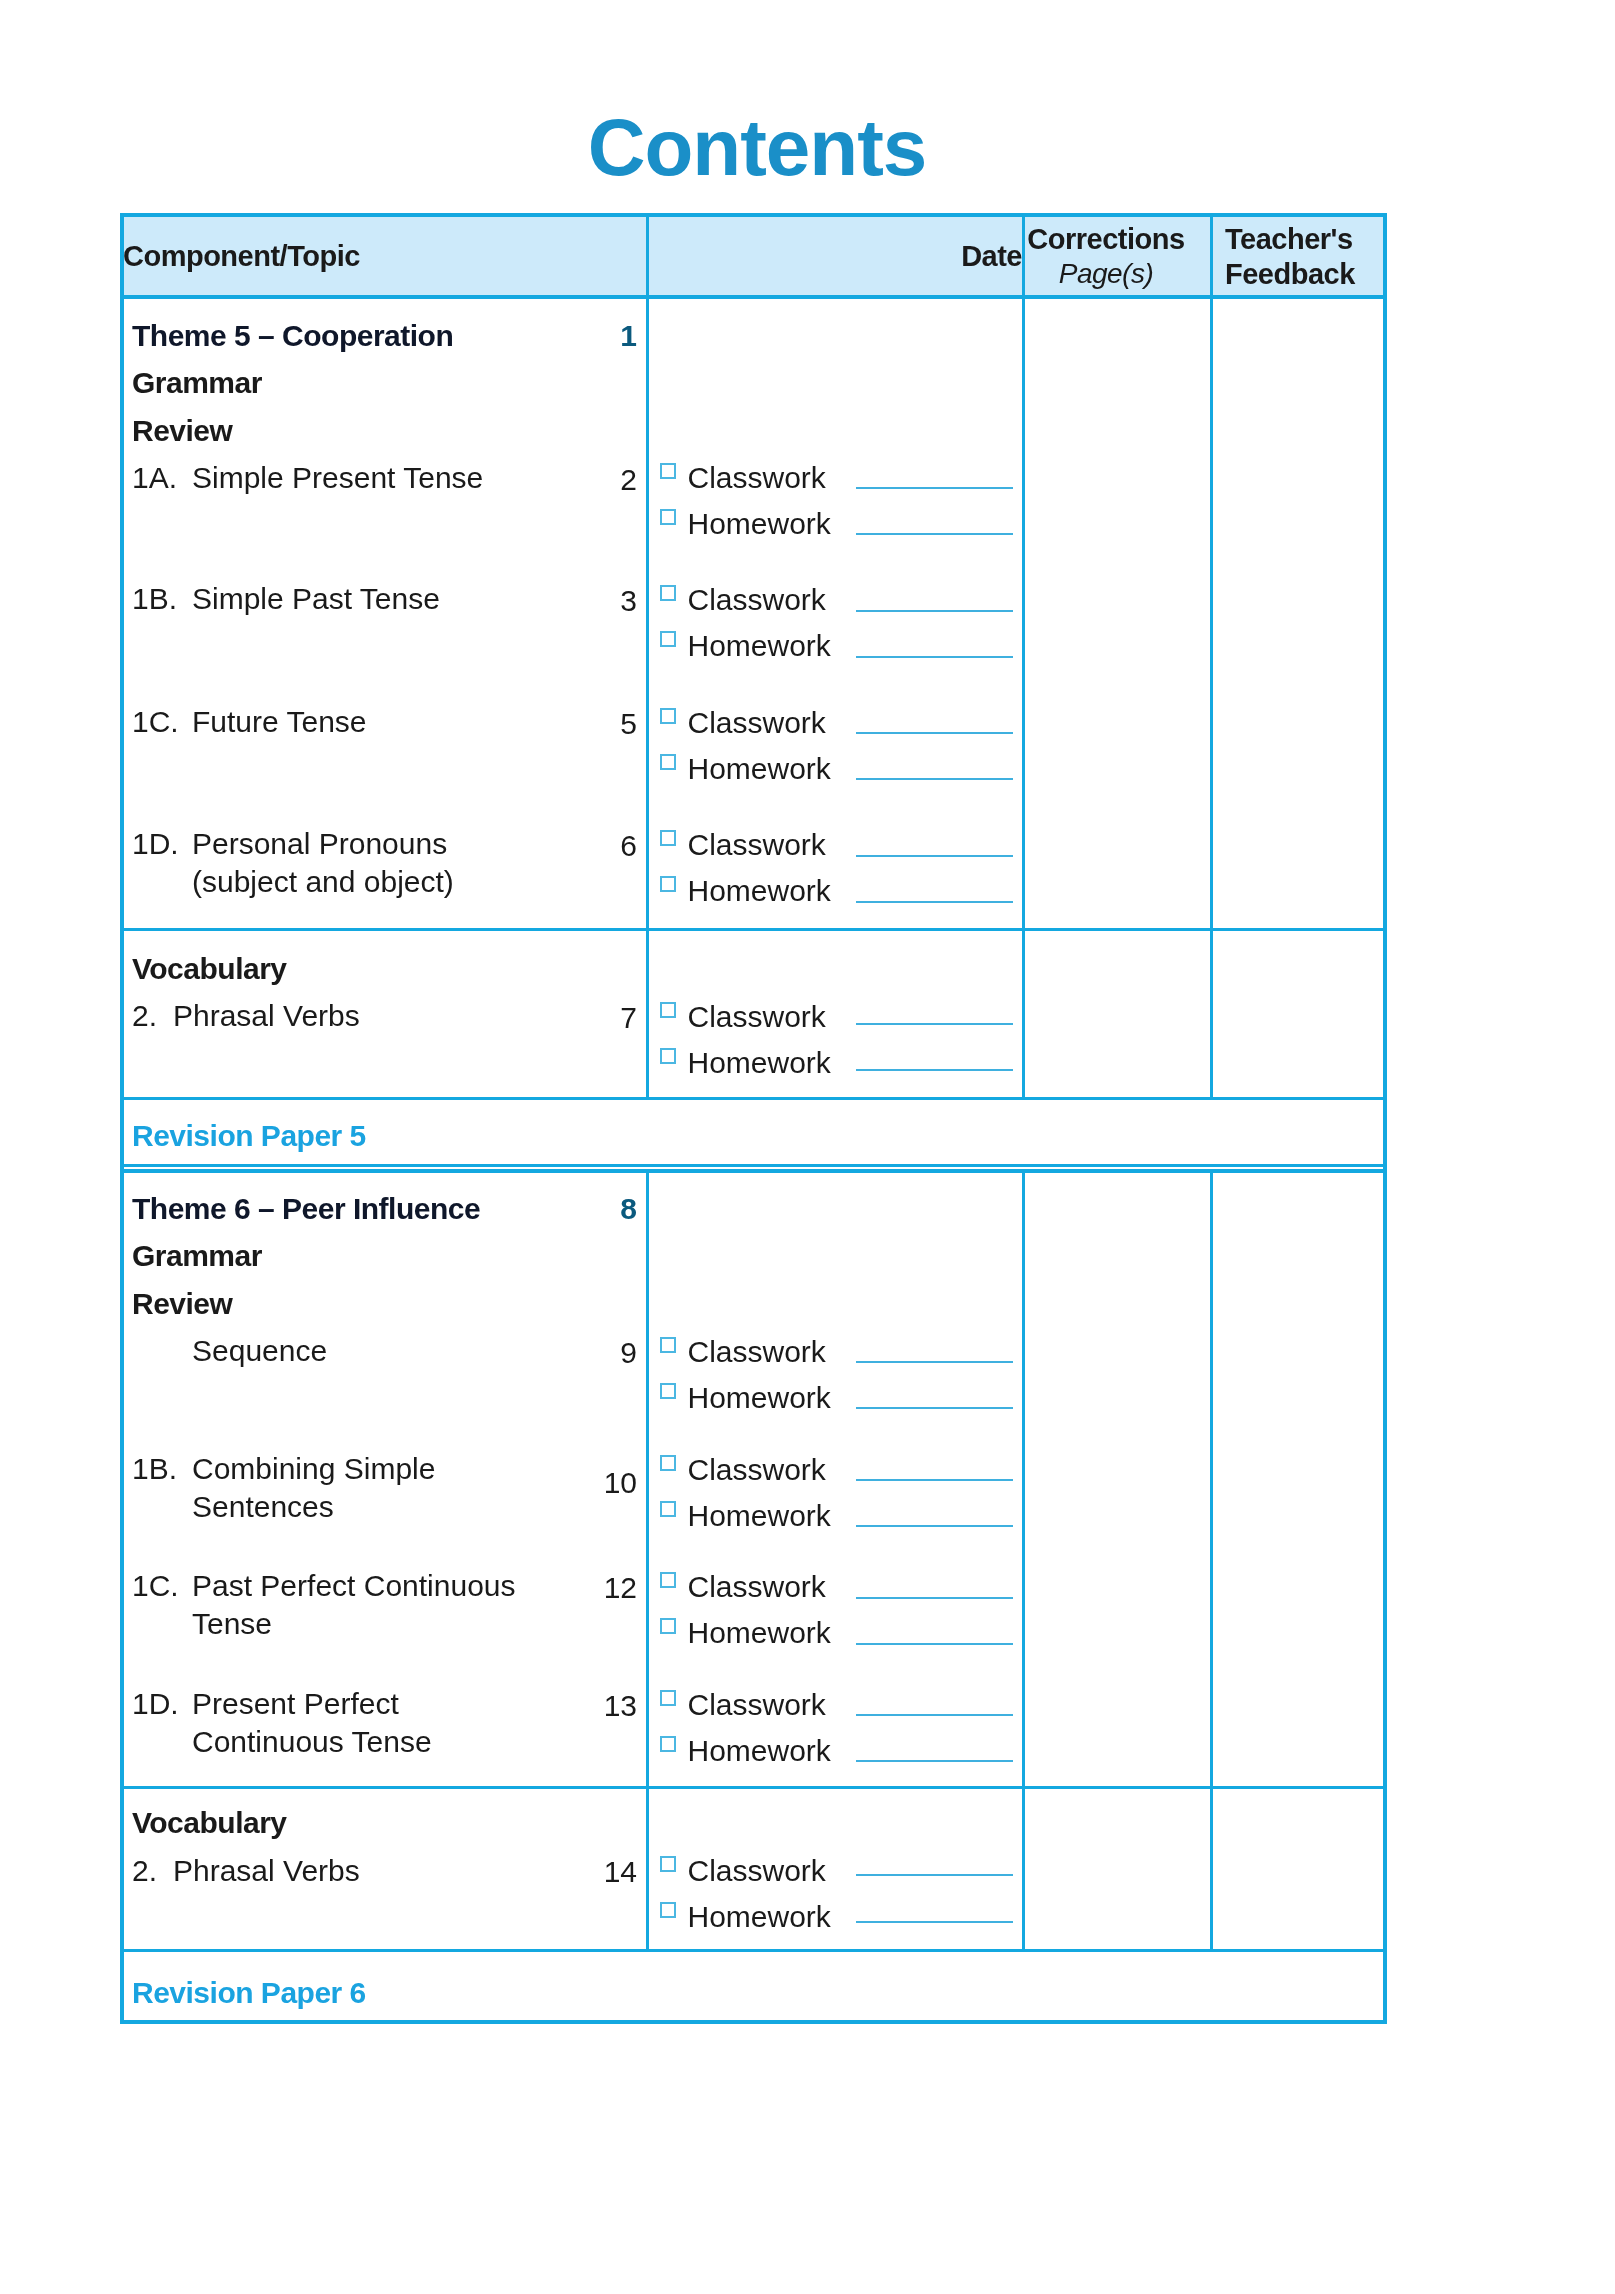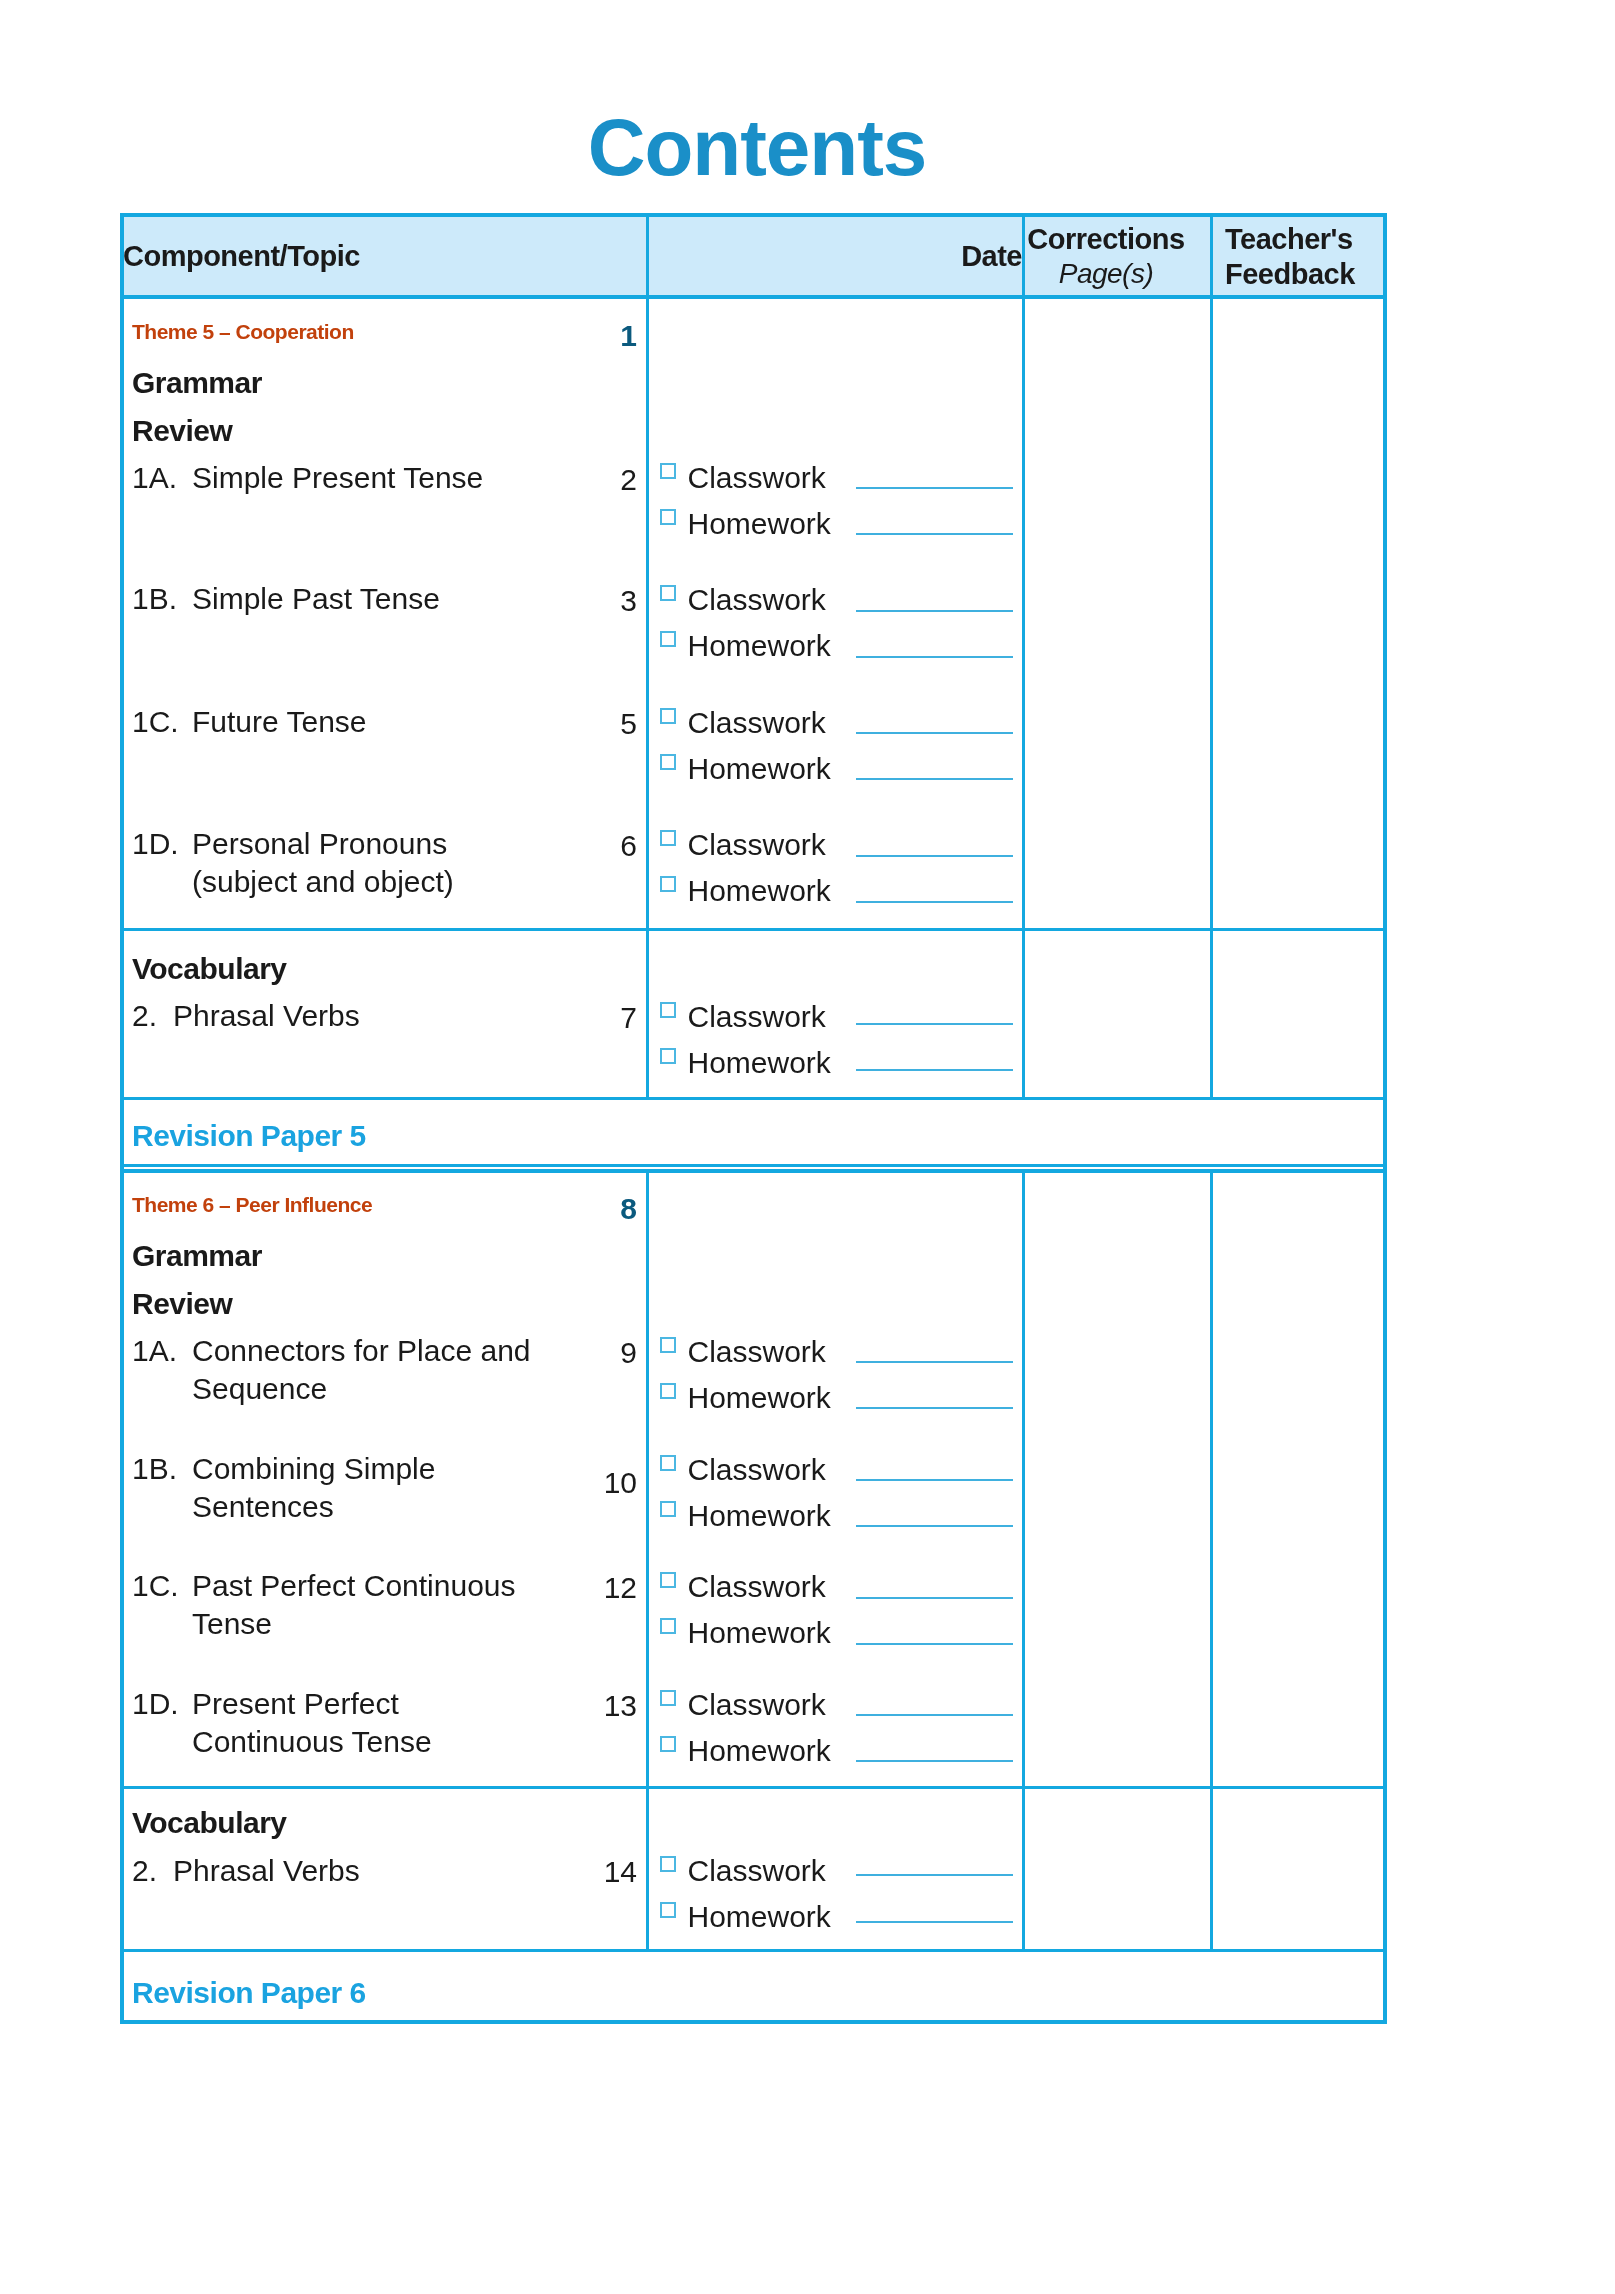--- a/index.html
+++ b/index.html
@@ -6,21 +6,21 @@
   body { width:1615px; height:2295px; position:relative; overflow:hidden;
          font-family:"Liberation Sans", sans-serif; color:#1a1a1a; }
   .title { position:absolute; left:0; width:1514px; top:108px; text-align:center;
            font-family:"Liberation Sans", sans-serif; font-weight:bold; font-size:80px;
            color:#1a8fc8; letter-spacing:-1px; line-height:1; }
   .hline { position:absolute; background:#14a8e0; }
   .vline { position:absolute; background:#14a8e0; }
   .hdr-bg { position:absolute; background:#cdeafa; }
   .hdr { position:absolute; font-weight:bold; font-size:29px; color:#1a1a1a; letter-spacing:-0.5px; line-height:1.2; }
   .hdr-it { font-weight:normal; font-style:italic; font-size:28px; }
-  .theme { position:absolute; font-weight:bold; font-size:21px; color:#c2410c; letter-spacing:-0.5px; line-height:1; }
+  .theme { position:absolute; font-weight:bold; font-size:30px; color:#0f172a; letter-spacing:-0.5px; line-height:1; }
   .sect { position:absolute; font-weight:bold; font-size:30px; color:#1a1a1a; letter-spacing:-0.5px; line-height:1; }
   .item { position:absolute; font-size:30px; color:#1a1a1a; line-height:38px; }
   .item .num { display:inline-block; width:60px; }
   .item .cont { padding-left:60px; }
   .pg { position:absolute; font-size:30px; color:#1a1a1a; text-align:right; width:59px; line-height:1; }
   .pg-bold { font-weight:bold; color:#0b5a7e; }
   .rev { position:absolute; font-weight:bold; font-size:30px; color:#1aa3e0; letter-spacing:-0.5px; line-height:1; }
   .chk { position:absolute; display:flex; align-items:flex-start; height:29px; }
   .chk .box { width:15.7px; height:15.7px; border:2px solid #4bb7e2; box-sizing:border-box; margin-right:11.8px; }
   .chk .lbl { font-size:30px; color:#1a1a1a; line-height:1; }
@@ -157,21 +157,20 @@
 <div class="uline" style="left:856px; top:1069px;"></div>
 
 <div class="rev" style="left:132px; top:1121px;">Revision Paper 5</div>
 
 <div class="theme" style="left:132px; top:1194px;">Theme 6 – Peer Influence</div>
 <div class="pg pg-bold" style="left:578px; top:1194px;">8</div>
 <div class="sect" style="left:132px; top:1241px;">Grammar</div>
 <div class="sect" style="left:132px; top:1289px;">Review</div>
 
 <div class="item" style="left:132px; top:1332px;">
-  <div><span class="num">1A.</span><span>Connectors for Place and</span></div>
   <div class="cont">Sequence</div>
 </div>
 <div class="pg" style="left:578px; top:1338px;">9</div>
 
 <div class="item" style="left:132px; top:1450px;">
   <div><span class="num">1B.</span><span>Combining Simple</span></div>
   <div class="cont">Sentences</div>
 </div>
 <div class="pg" style="left:578px; top:1456px;margin-top:12px;">10</div>
 

